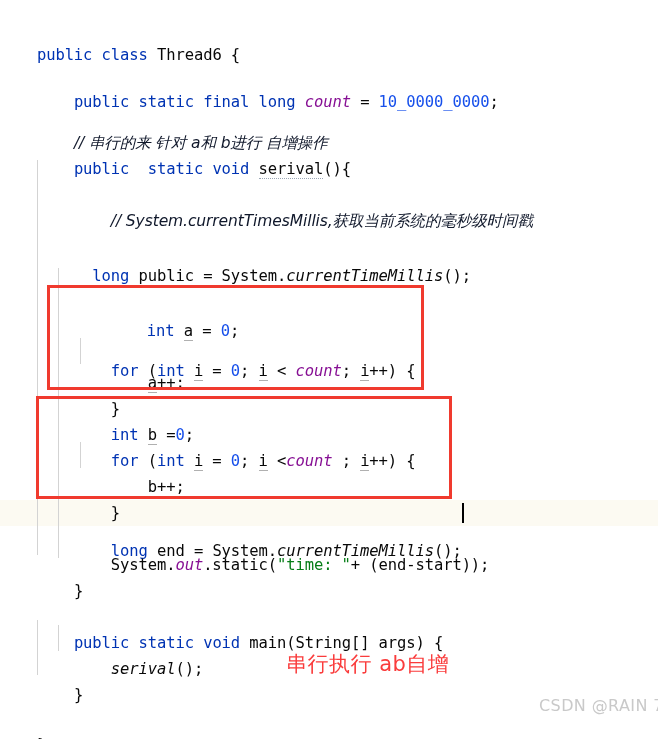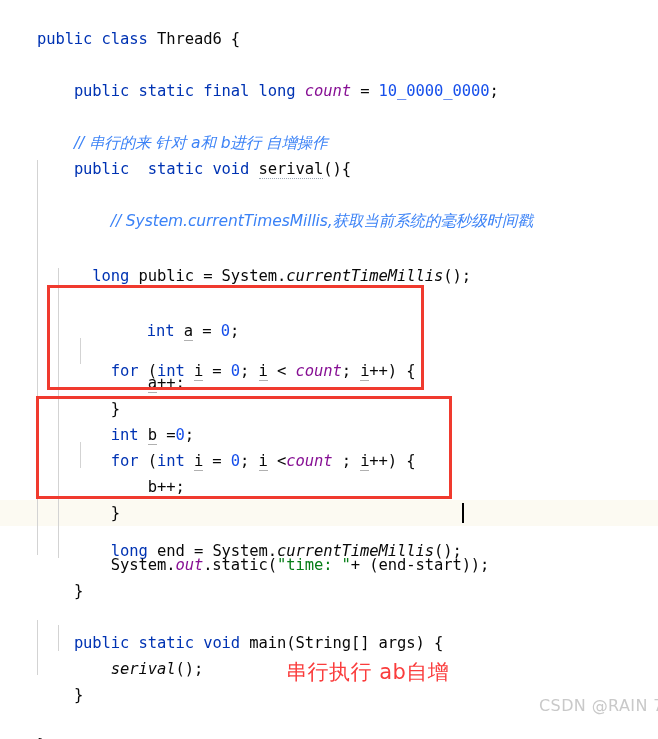--- a/index.html
+++ b/index.html
@@ -36,21 +36,21 @@
     letter-spacing: -0.1px;
     color: #080808;
   }
   .line .pad { color: transparent; }
 
   
   .kw   { color: #0033b3; }
   .num  { color: #1750eb; }
   .fld  { color: #871094; font-style: italic; }
   .str  { color: #067d17; }
-  .cmt  { color: #3b82f6; font-style: italic; }
+  .cmt  { color: #0f172a; font-style: italic; }
   .ital { font-style: italic; }
   .plain{ color: #080808; }
   .localvar { color: #080808; border-bottom: 1px solid #b0b0b0; }
   .warnunderline {
     color: #080808;
     border-bottom: 1px dotted #9aa6b5;
   }
   .cjk {
     font-family: "DejaVu Sans", "Liberation Sans", sans-serif;
     font-style: italic;
@@ -113,25 +113,25 @@
 
   <div id="caret-line" style="top:500px;"></div>
 
   <div class="guide" style="left:37px; top:160px; height:395px;"></div>
   <div class="guide" style="left:37px; top:620px; height:55px;"></div>
   <div class="guide" style="left:58px; top:268px; height:290px;"></div>
   <div class="guide" style="left:80px; top:338px; height:26px;"></div>
   <div class="guide" style="left:80px; top:442px; height:26px;"></div>
   <div class="guide" style="left:58px; top:625px; height:26px;"></div>
 
-  <div class="line" style="top:0px;">
+  <div class="line" style="top:16px;">
     <span class="kw">public</span><span> </span><span class="kw">class</span><span> </span><span class="plain">Thread6</span><span class="plain"> {</span>
   </div>
 
-  <div class="line" style="top:52px;">
+  <div class="line" style="top:63px;">
     <span class="pad">    </span><span class="kw">public</span><span> </span><span class="kw">static</span><span> </span><span class="kw">final</span><span> </span><span class="kw">long</span><span> </span><span class="fld">count</span><span class="plain"> = </span><span class="num">10_0000_0000</span><span class="plain">;</span>
   </div>
 
   <div class="line" style="top:104px;">
     <span class="pad">    </span><span class="cmt cjk">// 串行的来 针对 a和 b进行 自增操作</span>
   </div>
 
   <div class="line" style="top:130px;">
     <span class="pad">    </span><span class="kw">public</span><span>  </span><span class="kw">static</span><span> </span><span class="kw">void</span><span> </span><span class="warnunderline">serival</span><span class="plain">(){</span>
   </div>
@@ -203,17 +203,17 @@
   <div class="line" style="top:706px;">
     <span class="pad"></span><span class="plain">}</span>
   </div>
 
   <div id="caret" style="left:462px; top:503px;"></div>
 
   <div class="redbox" style="left:47px; top:285px; width:377px; height:105px;"></div>
 
   <div class="redbox" style="left:36px; top:396px; width:416px; height:103px;"></div>
 
-  <div id="annotation" style="left:286px; top:650px;margin-top:8px;">串行执行 ab自增</div>
+  <div id="annotation" style="left:286px; top:650px;">串行执行 ab自增</div>
 
   <div id="watermark" style="left:539px; top:696px;">CSDN @RAIN 7</div>
 
 </div>
 
 </body></html>

